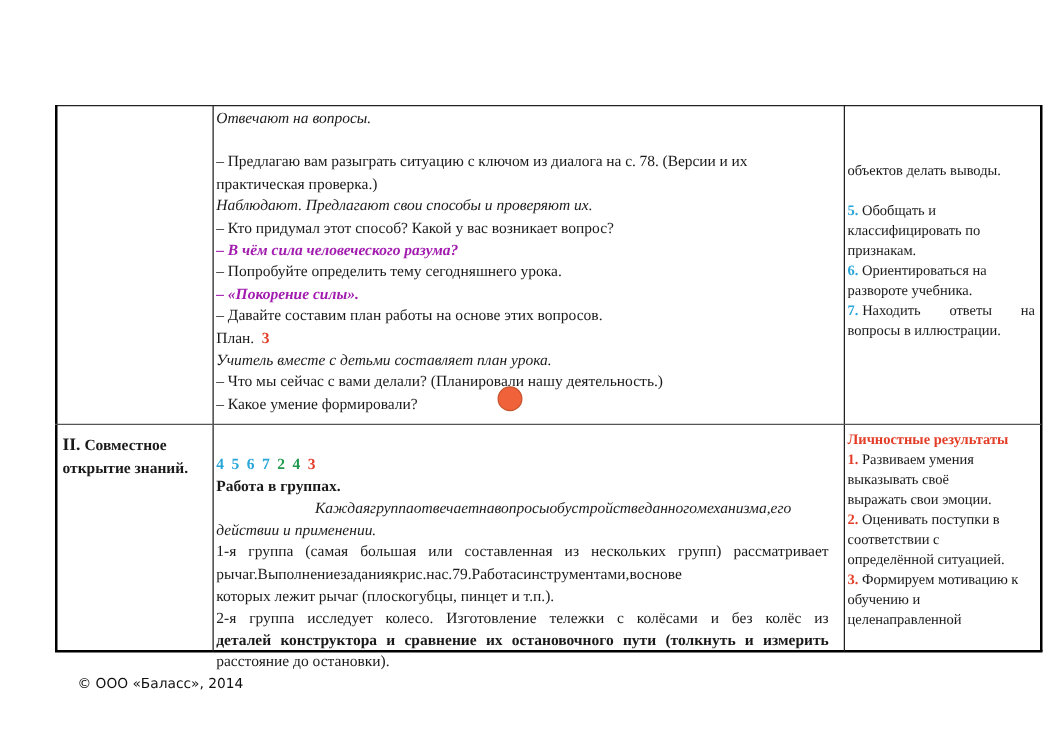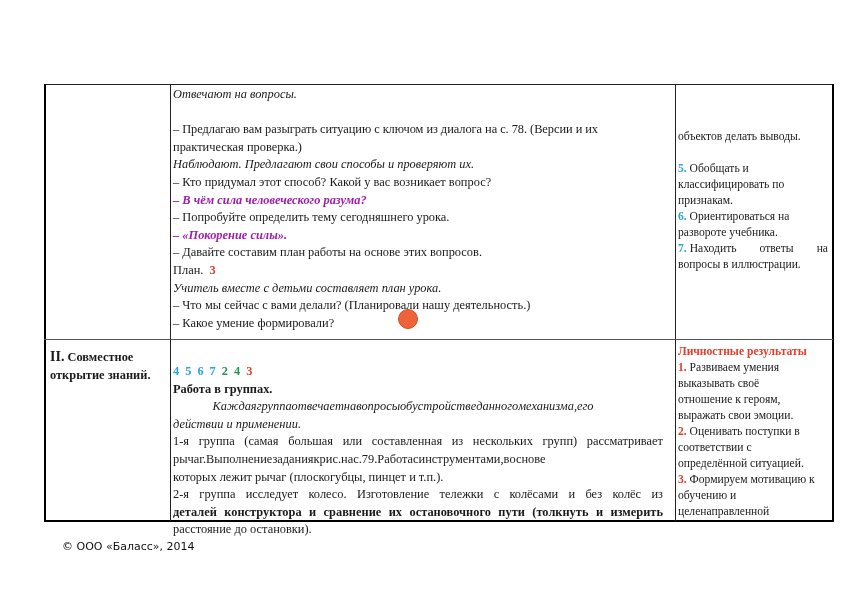--- a/index.html
+++ b/index.html
@@ -87,21 +87,21 @@
         <span style="font-size:14px;">II.</span>
         <span>Совместное</span>
       </div>
       <div class="t b">открытие знаний.</div>
     </div>
 
     <div class="cell c1" style="top:260px;margin-top:19px;">
       <div class="t b" id="codes"><span style="color: rgb(42, 166, 217); margin-right: 6px;">4</span><span style="color: rgb(42, 166, 217); margin-right: 6px;">5</span><span style="color: rgb(42, 166, 217); margin-right: 6px;">6</span><span style="color: rgb(42, 166, 217); margin-right: 6px;">7</span><span style="color: rgb(31, 154, 79); margin-right: 6px;">2</span><span style="color: rgb(31, 154, 79); margin-right: 6px;">4</span><span style="color: rgb(227, 61, 40); margin-right: 6px;">3</span></div>
       <div class="t b">Работа в группах.</div>
       <div id="bottom-italic">
-          <div class="t it" style="display: flex; justify-content: center; width: 460px; font-style: italic;">
+          <div class="t it" style="display: flex; justify-content: flex-end; width: 460px; font-style: italic;">
             <span>Каждая</span>
             <span>группа</span>
             <span>отвечает</span>
             <span>на</span>
             <span>вопросы</span>
             <span>об</span>
             <span>устройстве</span>
             <span>данного</span>
             <span>механизма,</span>
             <span>его</span>
@@ -165,21 +165,20 @@
           </div>
           <div class="t">расстояние до остановки).</div>
         </div>
     </div>
 
     <div class="cell c2" style="top:260px;">
       <div class="t r3 b red">Личностные результаты</div>
       <div id="bottom-results">
           <div class="t r3"><span class="b red">1. </span><span>Развиваем умения</span></div>
           <div class="t r3"><span>выказывать своё</span></div>
-          <div class="t r3"><span>отношение к героям,</span></div>
           <div class="t r3"><span>выражать свои эмоции.</span></div>
           <div class="t r3"><span class="b red">2. </span><span>Оценивать поступки в</span></div>
           <div class="t r3"><span>соответствии с</span></div>
           <div class="t r3"><span>определённой ситуацией.</span></div>
           <div class="t r3"><span class="b red">3. </span><span>Формируем мотивацию к</span></div>
           <div class="t r3"><span>обучению и</span></div>
           <div class="t r3"><span>целенаправленной</span></div>
         </div>
     </div>
   </div>

